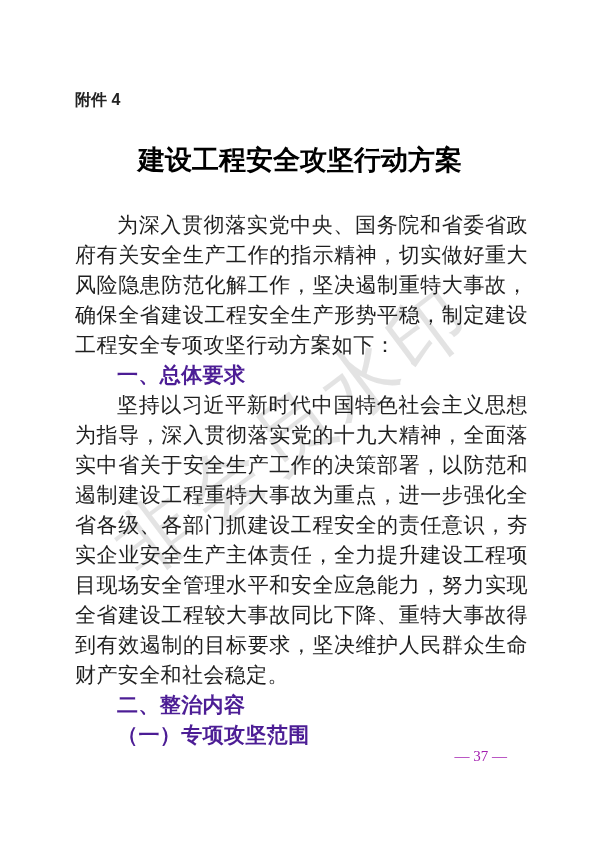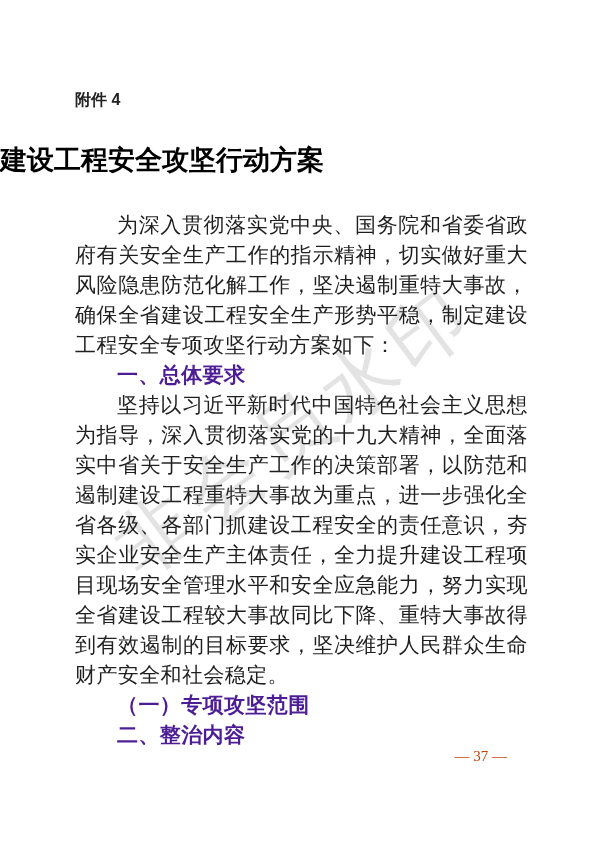--- a/index.html
+++ b/index.html
@@ -40,20 +40,21 @@
     font-weight: bold;
     font-family: "Liberation Sans", "DejaVu Sans", sans-serif;
     color: #222222;
     z-index: 1;
   }
   .doc-title {
     position: absolute;
     left: 0;
     top: 143px;
     width: 100%;
+    text-align: center;
     font-size: 27px;
     line-height: 34px;
     font-weight: bold;
     color: #000000;
     margin: 0;
     z-index: 1;
     font-family: "Liberation Serif", "DejaVu Serif", serif;
   }
   .content {
     position: absolute;
@@ -73,39 +74,39 @@
   }
   .content p.heading {
     font-weight: bold;
     color: #4c1d95;
   }
   .page-number {
     position: absolute;
     top: 748px;
     right: 93px;
     font-size: 15px;
-    color: #c2410c;
+    color: #a21caf;
     z-index: 1;
     font-family: "Liberation Serif", "DejaVu Serif", serif;
   }
 </style>
 </head>
 <body>
 
 <div class="page">
 
   <div class="watermark">非会员水印</div>
 
   <div class="attachment-label">附件 4</div>
 
   <h1 class="doc-title">建设工程安全攻坚行动方案</h1>
 
   <div class="content">
     <p>为深入贯彻落实党中央、国务院和省委省政府有关安全生产工作的指示精神，切实做好重大风险隐患防范化解工作，坚决遏制重特大事故，确保全省建设工程安全生产形势平稳，制定建设工程安全专项攻坚行动方案如下：</p>
     <p class="heading">一、总体要求</p>
     <p>坚持以习近平新时代中国特色社会主义思想为指导，深入贯彻落实党的十九大精神，全面落实中省关于安全生产工作的决策部署，以防范和遏制建设工程重特大事故为重点，进一步强化全省各级、各部门抓建设工程安全的责任意识，夯实企业安全生产主体责任，全力提升建设工程项目现场安全管理水平和安全应急能力，努力实现全省建设工程较大事故同比下降、重特大事故得到有效遏制的目标要求，坚决维护人民群众生命财产安全和社会稳定。</p>
+    <p class="heading">二、整治内容</p>
     <p class="heading">（一）专项攻坚范围</p>
-    <p class="heading">二、整治内容</p>
   </div>
 
   <div class="page-number">— 37 —</div>
 
 </div>
 
 </body></html>

